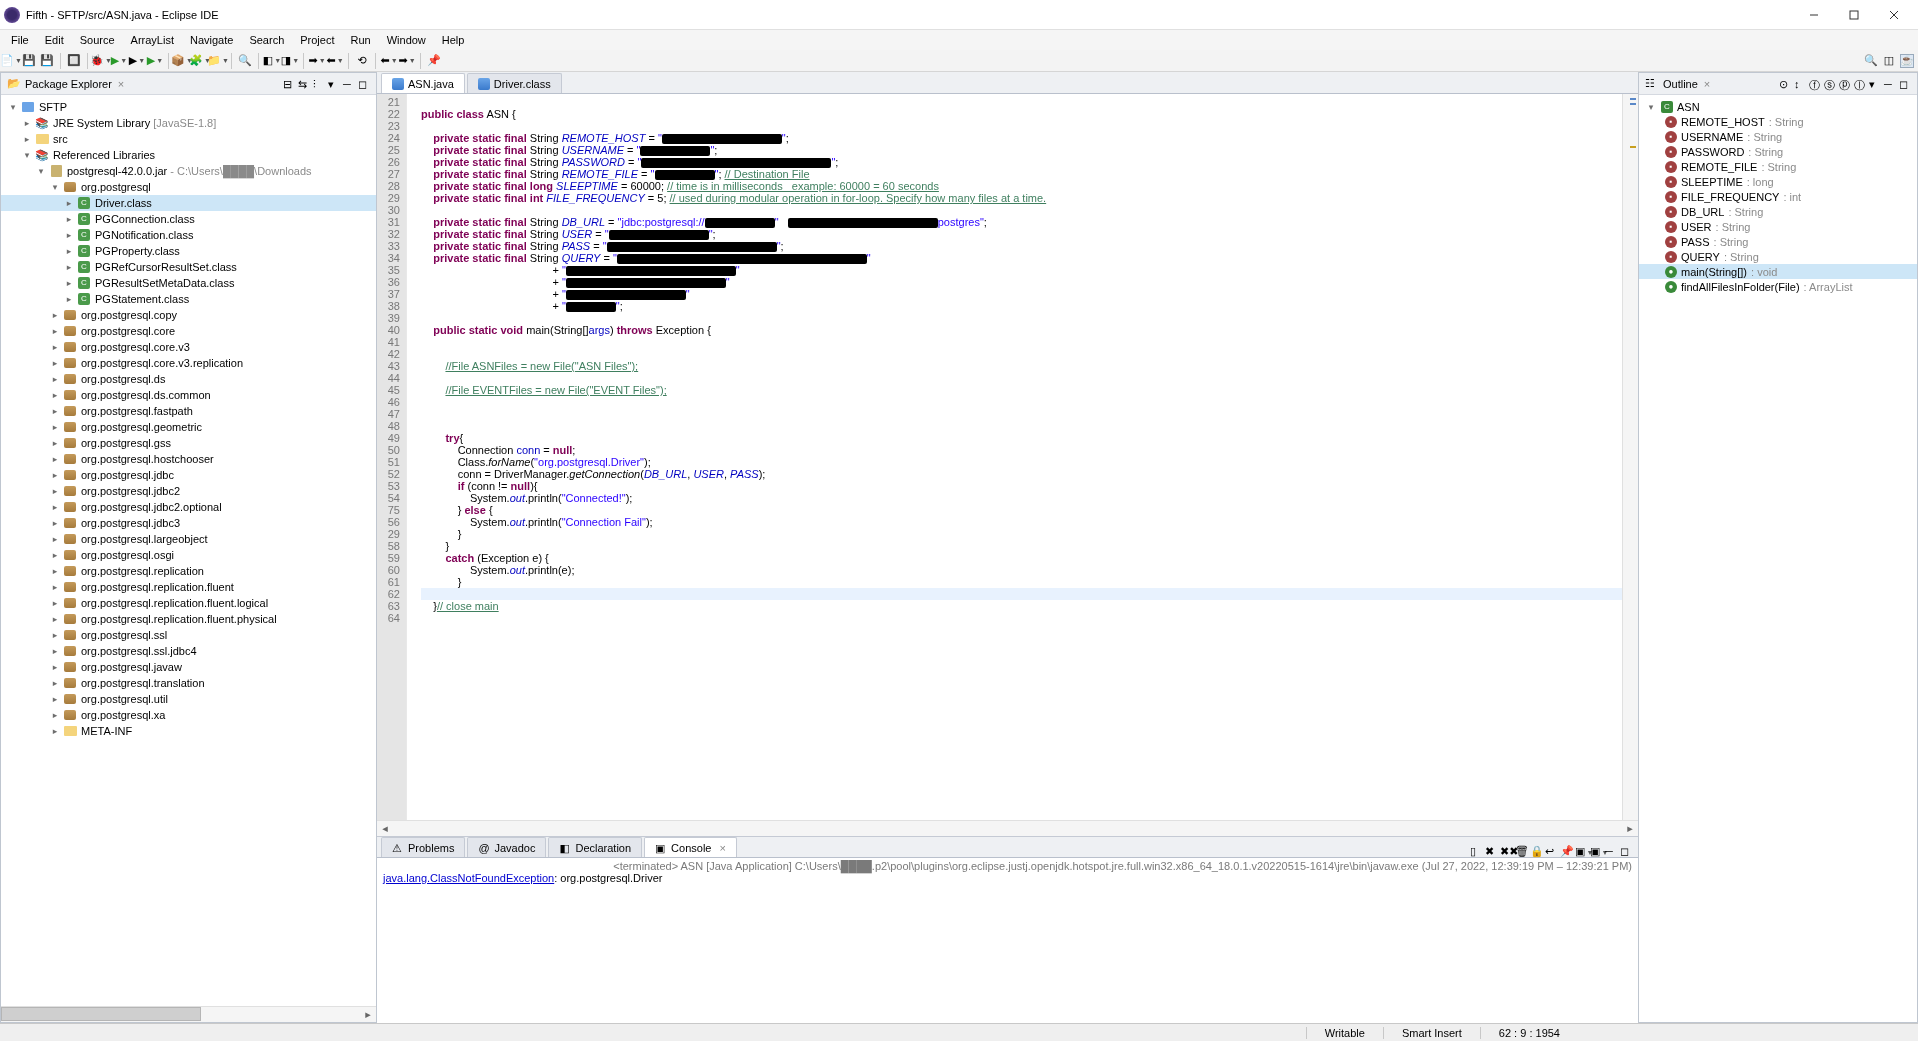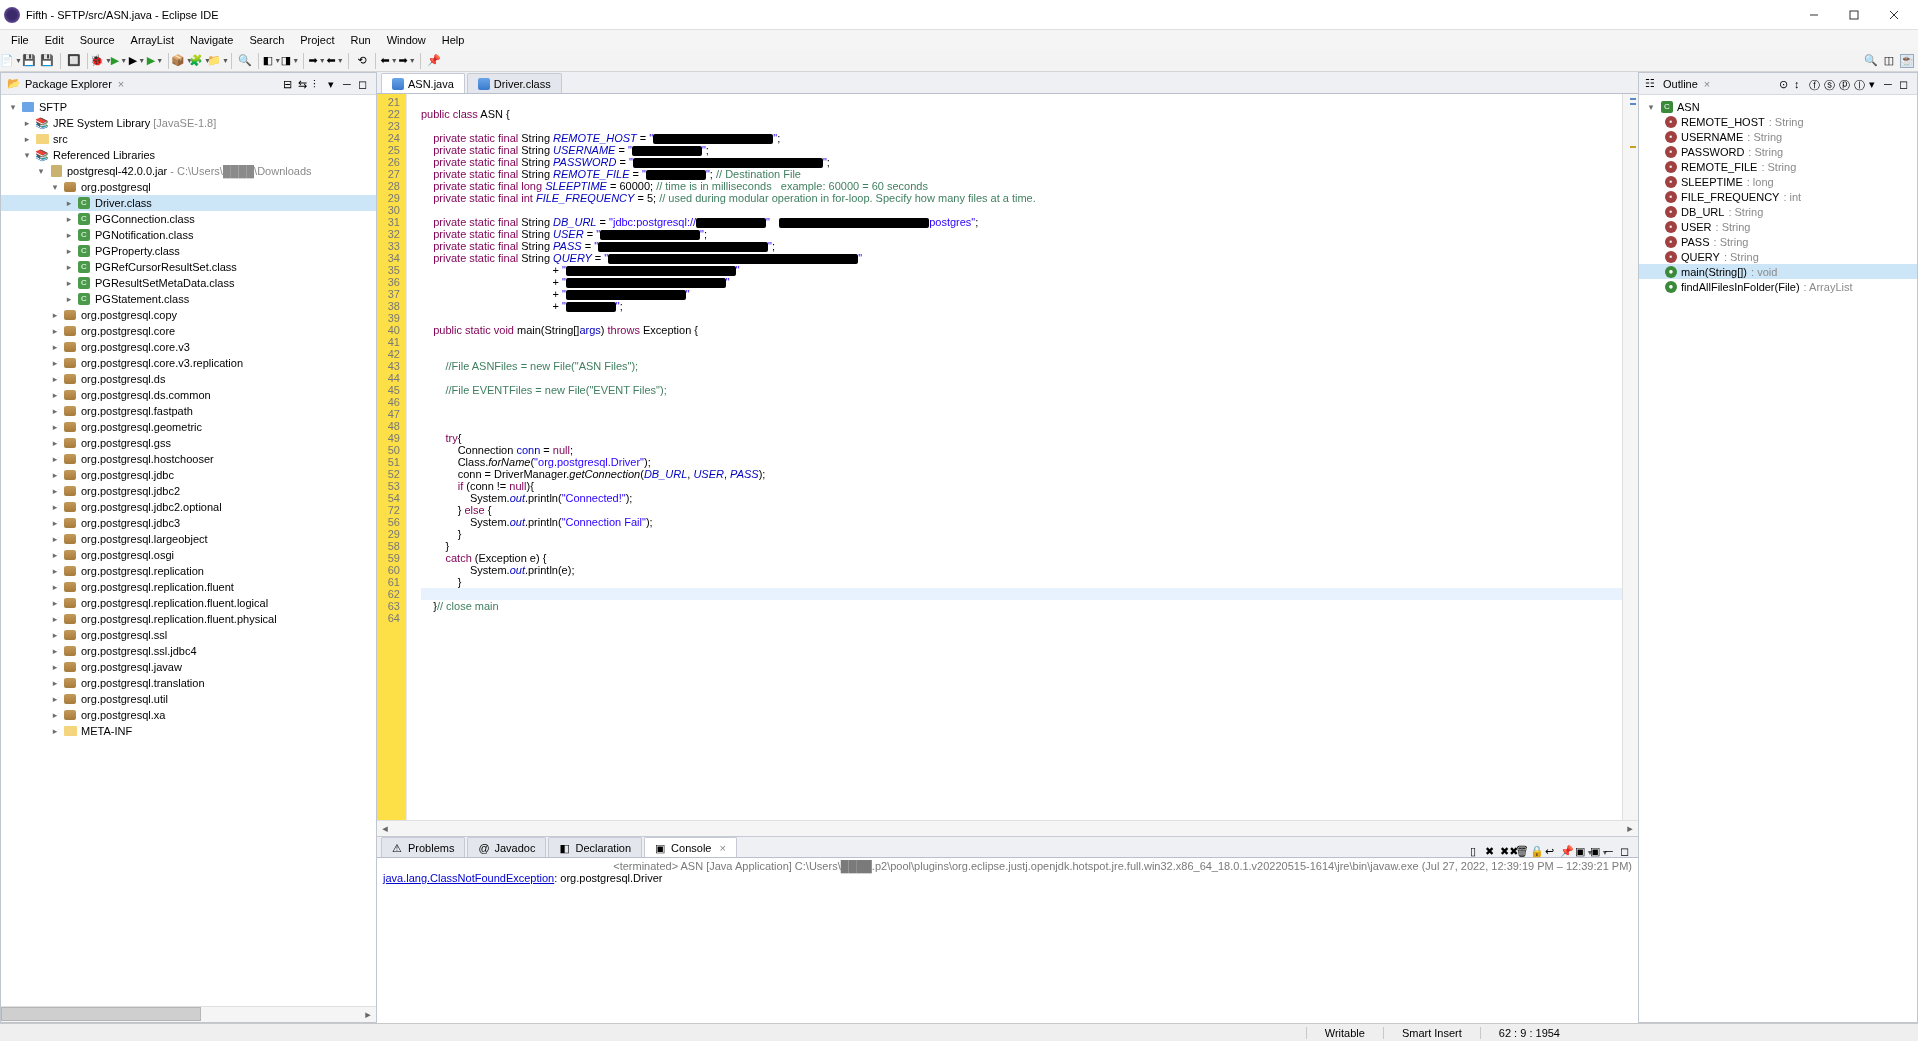--- a/index.html
+++ b/index.html
@@ -32,27 +32,27 @@
 .fld { background:#f4d47c; width:13px; height:10px; border-radius:1px; }
 .proj { background:#6ba4e7; width:12px; height:10px; border-radius:1px; }
 .tree-row .lbl { color:#000; }
 .tree-row .lbl .extra { color:#8a8a8a; }
 .center { flex:1; display:flex; flex-direction:column; }
 .ed-tabs { height:22px; background:#eef0f3; display:flex; align-items:flex-end; border-bottom:1px solid #b9c0cc; padding-left:4px; gap:2px; }
 .ed-tab { height:20px; padding:0 10px; display:flex; align-items:center; gap:4px; background:#e3e6ec; border:1px solid #c5cad4; border-bottom:none; border-radius:2px 2px 0 0; }
 .ed-tab.active { background:#fff; }
 .ed-tab .jico { width:12px; height:12px; background:linear-gradient(#6aa5e8,#3a7acc); border-radius:2px; }
 .editor { flex:1; display:flex; overflow:hidden; position:relative; font-family:Consolas,monospace; font-size:12px; line-height:12px; }
-.gutter { width:30px; background:#fde047; text-align:right; color:#787878; padding:2px 6px 2px 0; border-right:1px solid #e8e8e8; }
+.gutter { width:30px; background:#e5e5e5; text-align:right; color:#787878; padding:2px 6px 2px 0; border-right:1px solid #e8e8e8; }
 .gutter div { height:12px; }
 .code { flex:1; padding:2px 0 2px 14px; overflow:auto; white-space:pre; position:relative; }
 .code div { height:12px; }
-.kw { color:#7f0055; font-weight:normal; }
+.kw { color:#7f0055; font-weight:bold; }
 .str { color:#2a00ff; }
-.cmt { color:#3f7f5f; }
+.cmt { color:#3f7f5f;text-decoration:underline; }
 .fld2 { color:#0000c0; }
 .ital { font-style:italic; }
 .hl { background:#e8f2fe; width:100%; display:inline-block; }
 .redact { display:inline-block; background:#000; height:10px; vertical-align:middle; border-radius:2px; }
 .ov { width:16px; background:#f5f5f5; border-left:1px solid #e0e0e0; position:relative; }
 .ov .mk { position:absolute; right:2px; width:6px; height:2px; background:#5a88c8; }
 .hscroll { height:16px; background:#f5f5f5; border-top:1px solid #e0e0e0; display:flex; }
 .hscroll .arr { width:16px; display:flex; align-items:center; justify-content:center; color:#666; }
 .hscroll .track { flex:1; }
 .bottom-tabs { height:22px; background:#eef0f3; display:flex; align-items:flex-end; border-bottom:1px solid #b9c0cc; padding-left:4px; gap:2px; border-top:1px solid #c5cad4; }
@@ -508,21 +508,21 @@
           <div>45</div>
           <div>46</div>
           <div>47</div>
           <div>48</div>
           <div>49</div>
           <div>50</div>
           <div>51</div>
           <div>52</div>
           <div>53</div>
           <div>54</div>
-          <div>72</div>
+          <div>75</div>
           <div>56</div>
           <div>29</div>
           <div>58</div>
           <div>59</div>
           <div>60</div>
           <div>61</div>
           <div>62</div>
           <div>63</div>
           <div>64</div>
         </div>

